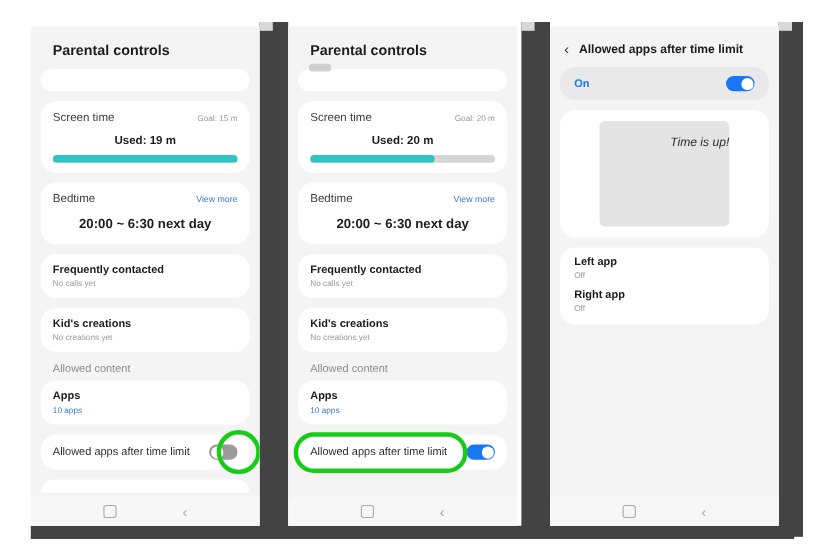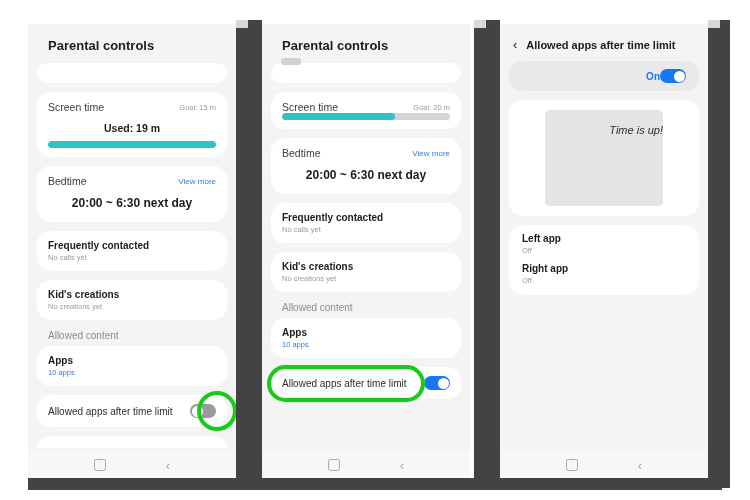--- a/index.html
+++ b/index.html
@@ -233,21 +233,21 @@
     line-height: 1;
   }
   .p3-title {
     font-size: 11px;
     font-weight: bold;
     color: #1c1c1c;
   }
   .p3-on-row {
     display: flex;
     align-items: center;
-    justify-content: flex-end;
+    justify-content: space-between;
     background: #e9e9e9;
     border-radius: 14px;
     margin: 0 9px 9px 9px;
     padding: 8px 13px;
   }
   .p3-on-label {
     font-size: 10px;
     font-weight: bold;
     color: #1877f2;
   }
@@ -360,20 +360,21 @@
 
     <div class="stub-card">
       <span class="stub-chip"></span>
     </div>
 
     <div class="card">
       <div class="row-head">
         <span class="row-label">Screen time</span>
         <span class="row-goal">Goal: 20 m</span>
       </div>
+      <div class="used-text">Used: 20 m</div>
       <div class="bar-track">
         <div class="bar-fill" style="width: 67%;"></div>
       </div>
     </div>
 
     <div class="card">
       <div class="row-head">
         <span class="row-label">Bedtime</span>
         <span class="row-link">View more</span>
       </div>

